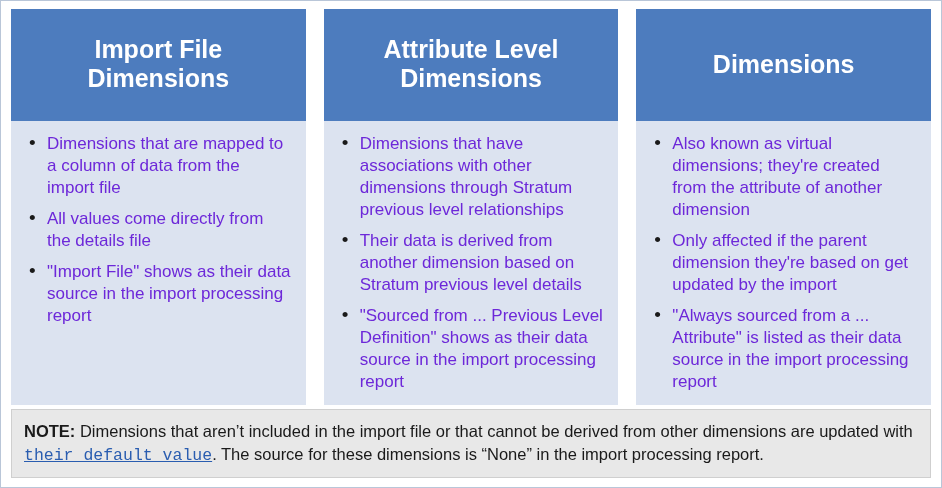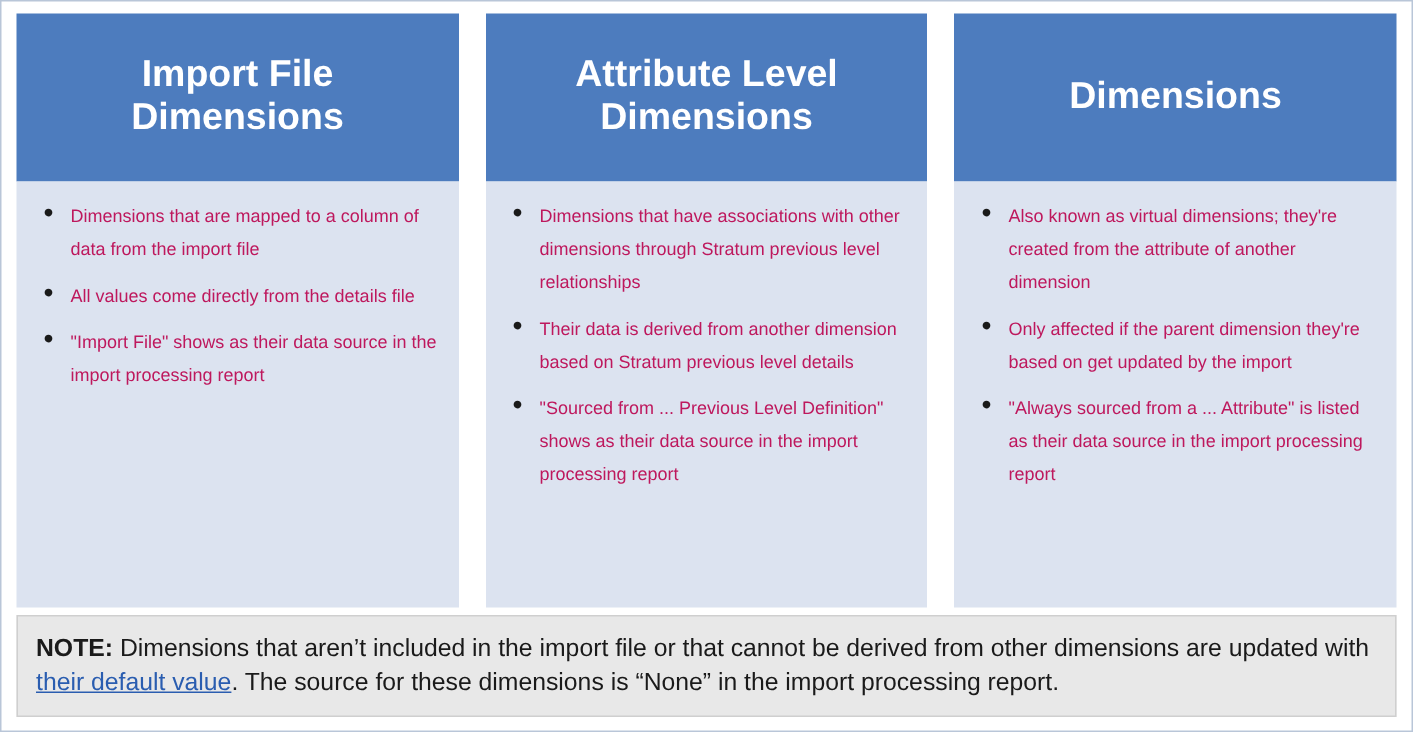--- a/index.html
+++ b/index.html
@@ -57,23 +57,23 @@
     padding: 12px 14px 10px 14px;
     box-sizing: border-box;
   }
   .col-body ul {
     margin: 0;
     padding: 0 0 0 22px;
     list-style: none;
   }
   .col-body li {
     position: relative;
-    font-size: 12px;
+    font-size: 17px;
     line-height: 22px;
-    color: #be185d;
+    color: #6d28d9;
     margin-bottom: 9px;
   }
   .col-body li:last-child {
     margin-bottom: 0;
   }
   .col-body li::before {
     content: "\2022";
     position: absolute;
     left: -18px;
     top: -1px;
@@ -93,20 +93,21 @@
     line-height: 23px;
     color: #1a1a1a;
   }
   .note b {
     font-weight: bold;
     text-align: right;
   }
   .note .link {
     color: #2a5db0;
     text-decoration: underline;
+    font-family: Liberation Mono, monospace;
   }
 </style>
 </head>
 <body>
 
 <div class="page">
 
   <div class="columns">
 
     <div class="column">

